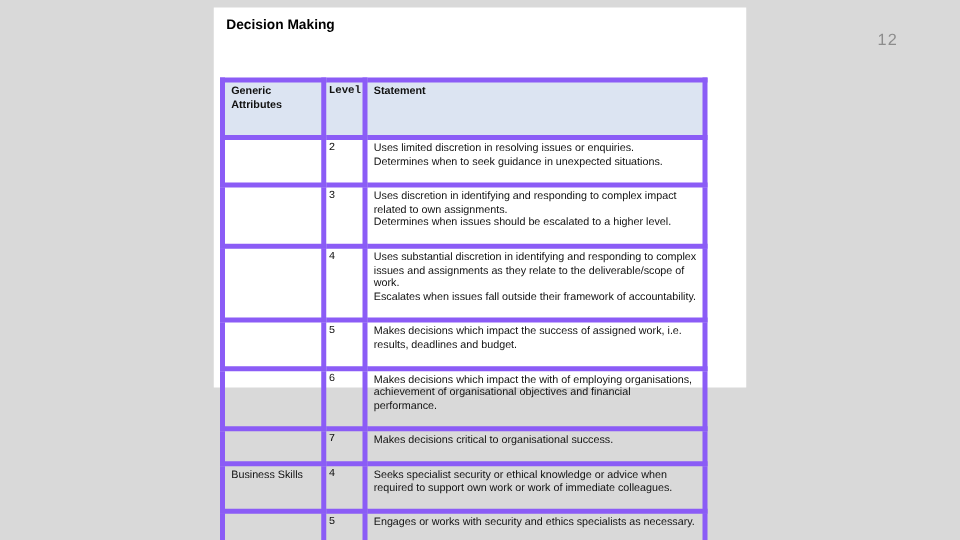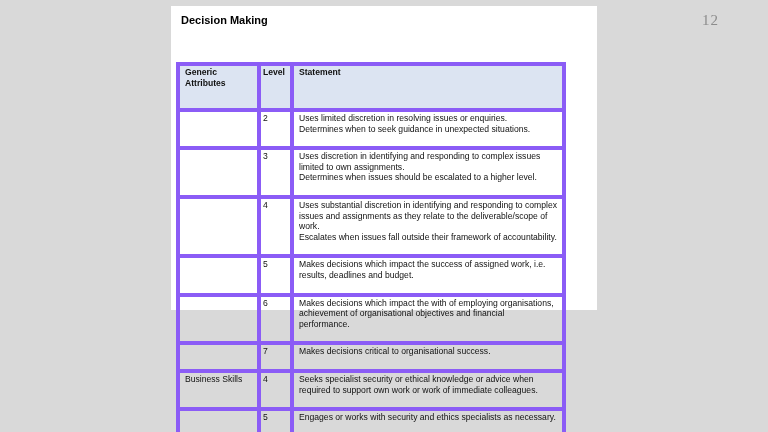--- a/index.html
+++ b/index.html
@@ -3,23 +3,23 @@
 <meta charset="utf-8">
 <style>
   html, body { margin: 0; padding: 0; }
   body {
     width: 768px; height: 432px; overflow: hidden;
     background: #d9d9d9;
     position: relative;
     font-family: "Liberation Sans", sans-serif;
   }
   .slide-number {
-    position: absolute; left: 702px; top: 12px;
-    font-size: 15px; color: #8c8c8c; letter-spacing: 1px;
-    font-family: Liberation Serif, serif;
+    position: absolute; left: 702px; top: 24px;
+    font-size: 13px; color: #8c8c8c; letter-spacing: 1px;
+    font-family: Liberation Sans, sans-serif;
   }
   .page {
     position: absolute; left: 171px; top: 6px;
     width: 426px; height: 304px;
     background: #ffffff;
   }
   .doc-title {
     position: absolute; left: 10px; top: 8px;
     font-size: 11px; font-weight: bold; color: #000;
   }
@@ -43,21 +43,21 @@
     margin-left: 28px;
   }
   table.attr-table th {
     background: #dce4f2;
     font-weight: bold;
     height: 29px;
   }
   table.attr-table col.c1 { width: 81px; }
   table.attr-table col.c2 { width: 33px; }
   table.attr-table col.c3 { width: auto; }
-  td.level, th.level { text-align: left; padding-left: 2px !important; padding-right: 2px !important; }
+  td.level, th.level { text-align: left; padding-left: 2px !important; padding-right: 2px !important; font-family: Liberation Mono, monospace; }
   .stmt-line { display: block; }
 </style>
 </head>
 <body>
 
 <div class="slide-number">12</div>
 
 <div class="page">
   <div class="doc-title">Decision Making</div>
 
@@ -80,21 +80,21 @@
           <td class="level">2</td>
           <td>
             <span class="stmt-line">Uses limited discretion in resolving issues or enquiries.</span>
             <span class="stmt-line">Determines when to seek guidance in unexpected situations.</span>
           </td>
         </tr>
         <tr style="height: 36px;">
           <td></td>
           <td class="level">3</td>
           <td>
-            <span class="stmt-line">Uses discretion in identifying and responding to complex issues limited to own assignments.</span>
+            <span class="stmt-line">Uses discretion in identifying and responding to complex impact related to own assignments.</span>
             <span class="stmt-line">Determines when issues should be escalated to a higher level.</span>
           </td>
         </tr>
         <tr style="height: 52px;">
           <td></td>
           <td class="level">4</td>
           <td>
             <span class="stmt-line">Uses substantial discretion in identifying and responding to complex issues and assignments as they relate to the deliverable/scope of work.</span>
             <span class="stmt-line">Escalates when issues fall outside their framework of accountability.</span>
           </td>

